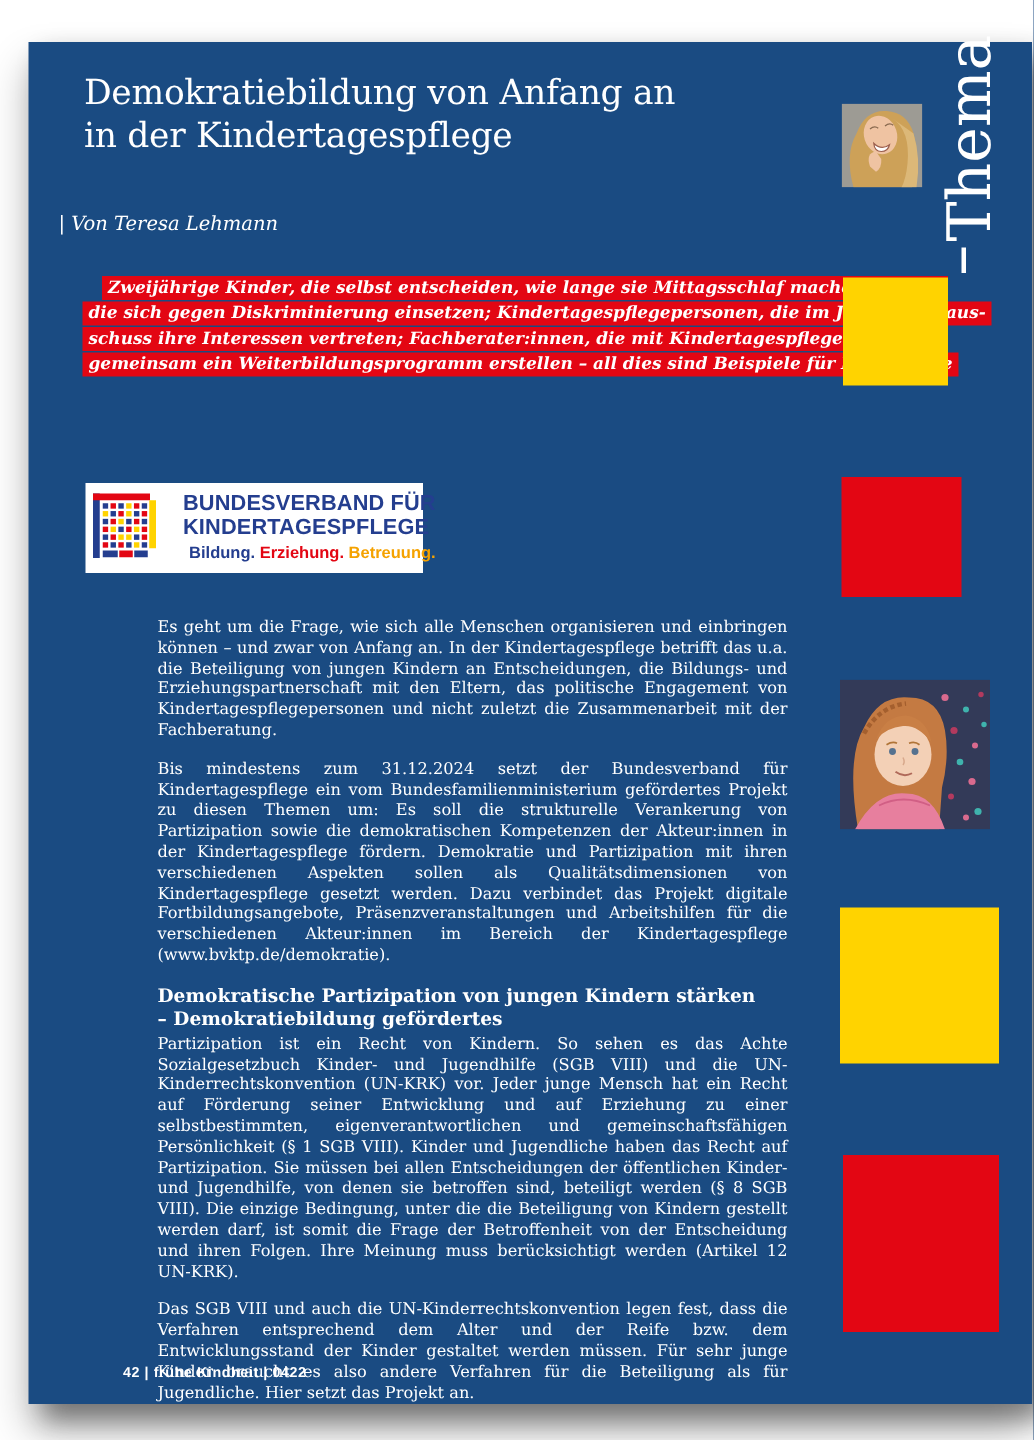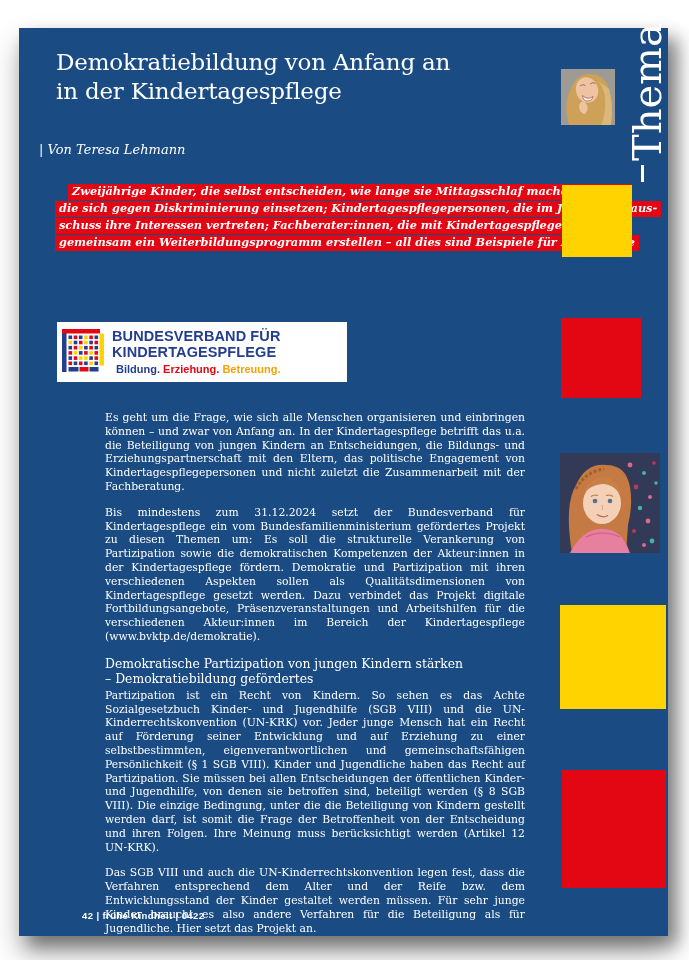--- a/index.html
+++ b/index.html
@@ -5,58 +5,59 @@
   html,body{margin:0;padding:0;}
   body{
     width:689px;height:960px;position:relative;overflow:hidden;
     background:#ffffff;
     font-family:"DejaVu Serif",serif;
   }
   .page{
     position:absolute;left:19px;top:28px;width:649px;height:908px;
     background:#1a4b82;
     box-shadow:10px 10px 16px rgba(30,30,30,.45), 0 16px 26px rgba(0,0,0,.30);
+    padding-left:20px;
   }
   
   .title{
     position:absolute;left:37px;top:20px;color:#ffffff;
     font-size:23px;line-height:29px;letter-spacing:-.2px;white-space:nowrap;
   }
   .byline{
     position:absolute;left:20px;top:114px;color:#ffffff;
     font-style:italic;font-size:13px;
   }
   
   .intro{position:absolute;left:36px;top:156px;width:512px;}
   .intro .strip{
     display:table;background:#e30613;color:#ffffff;
     font-style:italic;font-weight:bold;font-size:11.3px;line-height:13px;
     padding:1px 4px 2px 4px;margin-bottom:1px;white-space:nowrap;
   }
   .intro .strip.first{margin-left:13px;}
   
   .logo-box{
-    position:absolute;left:38px;top:294px;width:290px;height:60px;
+    position:absolute;left:38px;top:294px;width:225px;height:60px;
     background:#ffffff;display:flex;align-items:center;box-sizing:border-box;
-    padding:0 6px 0 5px;gap:8px;
+    padding:0 6px 0 5px;gap:18px;
   }
   .logo-text{font-family:"Liberation Sans",sans-serif;}
   .logo-text .name{
     font-weight:bold;font-size:14.5px;line-height:15.5px;color:#243e8f;letter-spacing:.1px;white-space:nowrap;
   }
   .logo-text .tagline{font-weight:bold;font-size:11px;margin-top:3px;white-space:nowrap;text-align:right;}
   .tag-blue{color:#243e8f}.tag-red{color:#e30613}.tag-orange{color:#f5a200}
   
   .article{
     position:absolute;left:86px;top:383px;width:420px;color:#ffffff;
     font-size:10.8px;line-height:13.8px;text-align:justify;
   }
   .article p{margin:0 0 12px 0;}
   .article .subhead{
-    font-weight:normal;font-size:12.4px;line-height:15px;text-align:left;margin:0;
+    font-weight:bold;font-size:12.4px;line-height:15px;text-align:left;margin:0;
   }
   .article .subhead-block{margin:2px 0 3px 0;}
   
   .footer{
     position:absolute;left:36px;top:882px;color:#ffffff;
     font-family:"Liberation Sans",sans-serif;font-weight:bold;font-size:9.5px;letter-spacing:.4px;margin-left:27px;
   }
   
   .thema{
     position:absolute;left:610px;top:133px;color:#ffffff;

